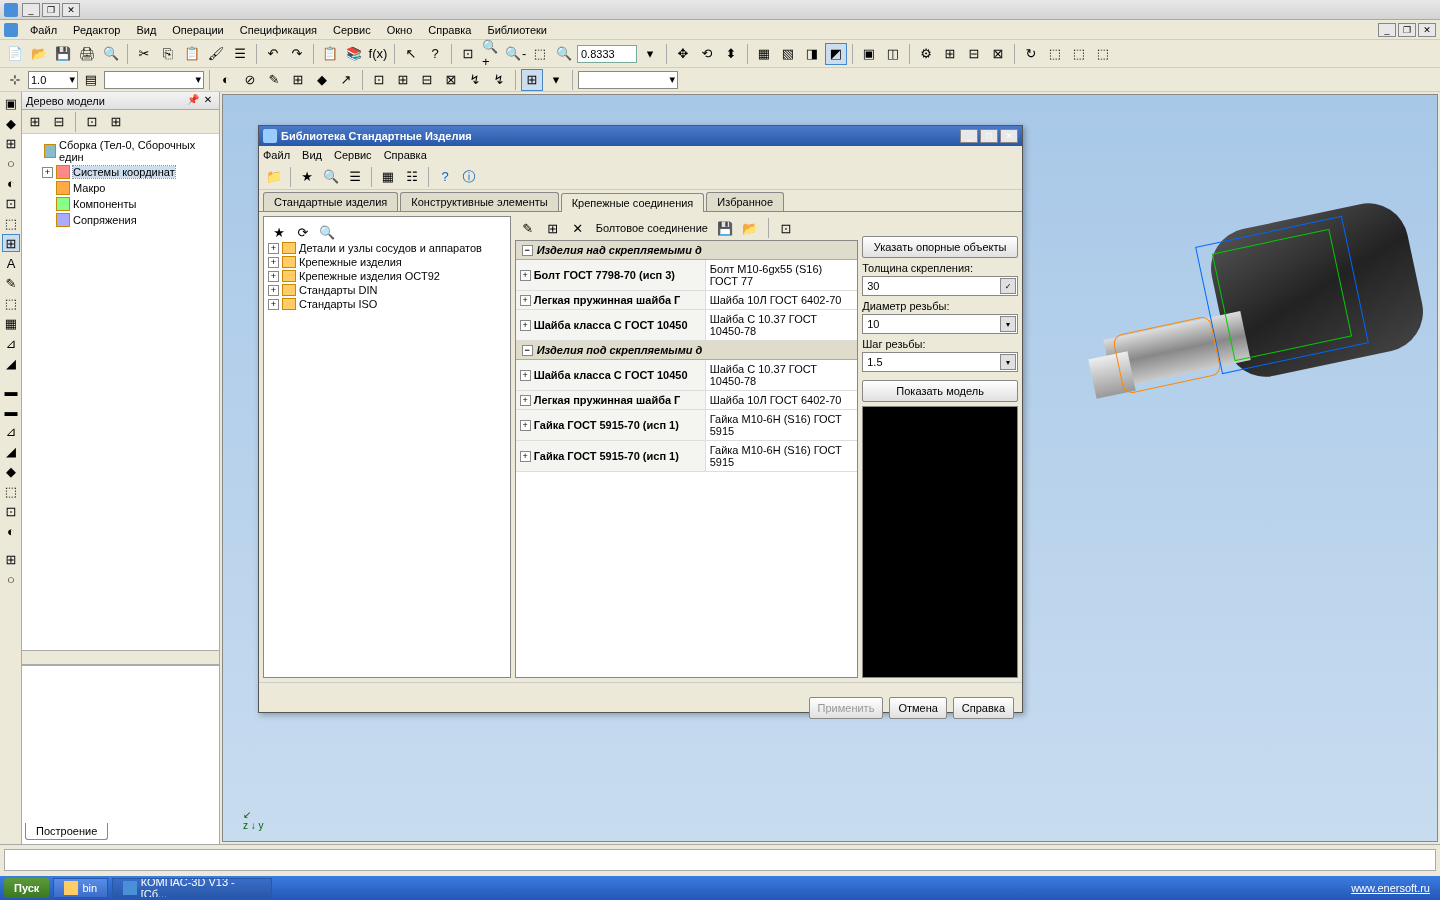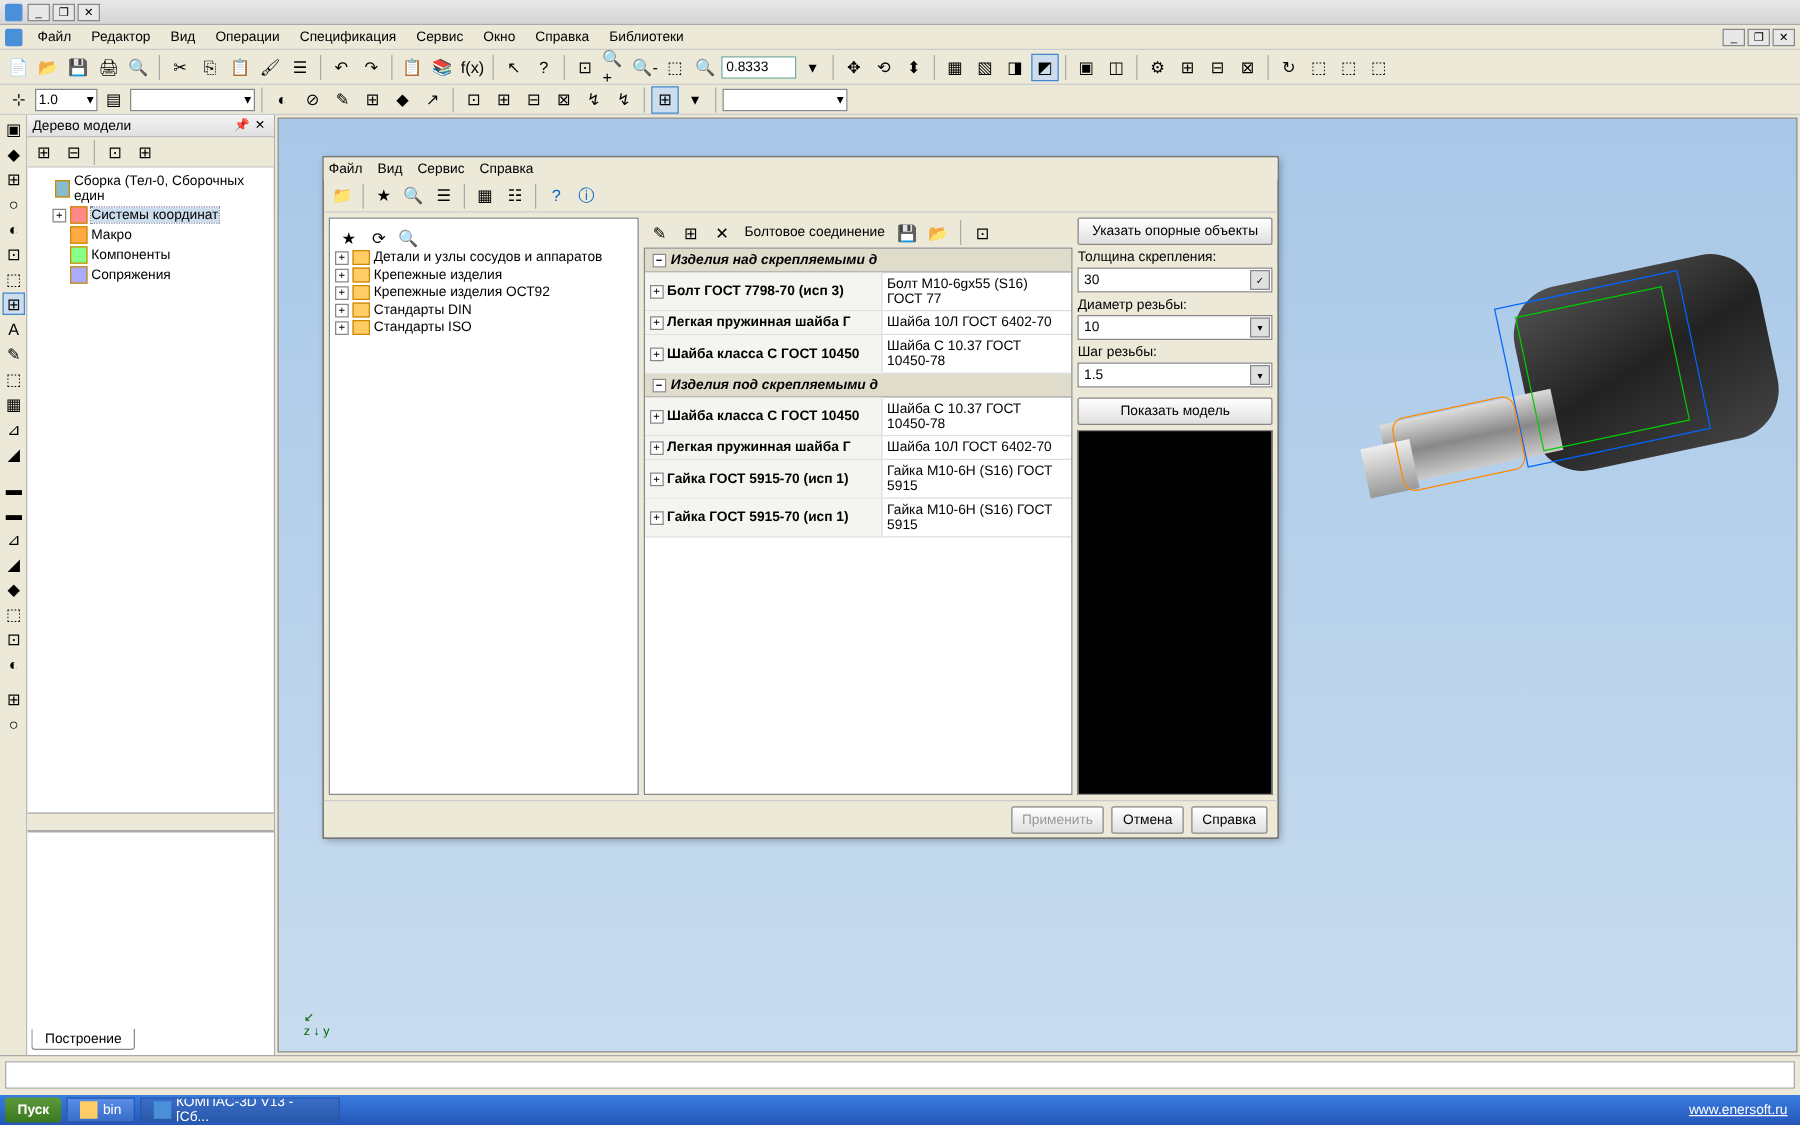--- a/index.html
+++ b/index.html
@@ -65,21 +65,21 @@
 .dlg-mid-tb .lbl{padding:0 4px;}
 .grid{flex:1;border:1px solid #888;background:#fff;overflow:auto;}
 .grid-hdr{background:#e0dccc;font-weight:bold;font-style:italic;padding:3px 6px;border-bottom:1px solid #aaa;display:flex;align-items:center;gap:4px;}
 .grid-hdr .exp{width:11px;height:11px;border:1px solid #888;background:#fff;font-size:9px;display:flex;align-items:center;justify-content:center;font-style:normal;}
 .grid-row{display:flex;border-bottom:1px solid #ddd;}
 .grid-row .c1{width:190px;padding:3px 4px;font-weight:bold;border-right:1px solid #ddd;background:#f4f4f0;display:flex;align-items:center;gap:3px;}
 .grid-row .c1 .exp{width:11px;height:11px;border:1px solid #888;background:#fff;font-size:9px;display:flex;align-items:center;justify-content:center;font-weight:normal;}
 .grid-row .c2{flex:1;padding:3px 4px;}
 .dlg-msg{height:90px;border:1px solid #888;background:#fff;margin-top:4px;padding:4px;}
 .dlg-right{width:156px;margin:4px;display:flex;flex-direction:column;}
-.btn{height:22px;border:1px solid #888;background:linear-gradient(#fff,#e0e0e0);padding:0 8px;display:flex;align-items:center;justify-content:center;cursor:pointer;border-radius:2px;}
+.btn{height:22px;border:1px solid #888;background:linear-gradient(#fff,#e0e0e0);padding:0 8px;display:flex;align-items:center;justify-content:center;cursor:pointer;border-radius:2px;margin-top:20px;}
 .field-lbl{padding:4px 0 2px;}
 .field-input{height:20px;border:1px solid #888;background:#fff;display:flex;align-items:center;padding:0 4px;position:relative;}
 .field-input .dd{position:absolute;right:1px;top:1px;width:16px;height:16px;background:#e0e0e0;border:1px solid #888;display:flex;align-items:center;justify-content:center;font-size:8px;}
 .preview{flex:1;background:#000;margin-top:4px;border:1px solid #888;}
 .dlg-footer{height:30px;display:flex;align-items:center;justify-content:flex-end;gap:6px;padding:0 8px;border-top:1px solid #ccc;}
 .btn.disabled{color:#999;}
 .statusbar{position:absolute;bottom:24px;left:0;right:0;height:32px;background:#ece9d8;border-top:1px solid #aaa;padding:4px;}
 .statusbar .inner{height:22px;border:1px solid #aaa;background:#fff;}
 .taskbar{position:absolute;bottom:0;left:0;right:0;height:24px;background:linear-gradient(#3a7de0,#2456b8);display:flex;align-items:center;padding:0 4px;gap:4px;}
 .start{height:20px;padding:0 10px;background:linear-gradient(#5c9a3a,#3a7820);color:#fff;border-radius:3px;display:flex;align-items:center;font-weight:bold;cursor:pointer;}
@@ -291,39 +291,54 @@
     </div>
     <div class="axis">↙<br>z ↓ y</div>
   </div>
 </div>
 
 <div class="bottom-tab">
   <span class="tab2">Построение</span>
 </div>
 
 <div class="dialog">
+  <div class="dlg-title">
+    <div class="ico"></div>
+    <div class="t">Библиотека Стандартные Изделия</div>
+    <div class="win-ctrls">
+      <span>_</span>
+      <span>□</span>
+      <span>✕</span>
+    </div>
+  </div>
   <div class="dlg-menu">
     <span>Файл</span>
     <span>Вид</span>
     <span>Сервис</span>
     <span>Справка</span>
   </div>
   <div class="dlg-tb">
     <div class="tbtn">📁</div>
     <div class="tsep"></div>
     <div class="tbtn">★</div>
     <div class="tbtn">🔍</div>
     <div class="tbtn">☰</div>
     <div class="tsep"></div>
     <div class="tbtn">▦</div>
     <div class="tbtn">☷</div>
     <div class="tsep"></div>
     <div class="tbtn" style="color:#06c;">?</div>
     <div class="tbtn" style="color:#06c;">ⓘ</div>
   </div>
+  <div class="dlg-tabs">
+    <div class="tab">Стандартные изделия</div>
+    <div class="tab">Конструктивные элементы</div>
+    <div class="tab active">Крепежные соединения</div>
+    <div class="tab">Избранное</div>
+  </div>
   <div class="dlg-body">
     <div class="dlg-left">
       <div class="tbrow">
         <div class="tbtn">★</div>
         <div class="tbtn">⟳</div>
         <div class="tbtn">🔍</div>
       </div>
       <div class="folder-node">
           <span class="exp">+</span>
           <span class="folder-ico"></span>

